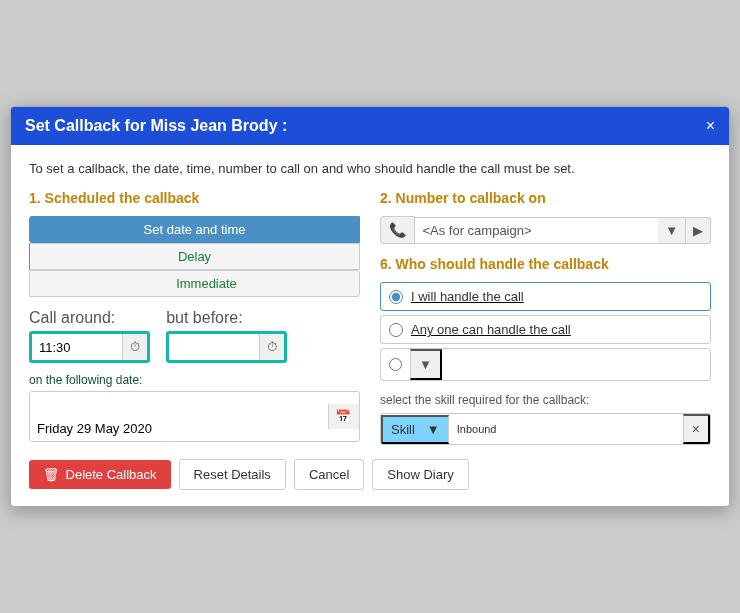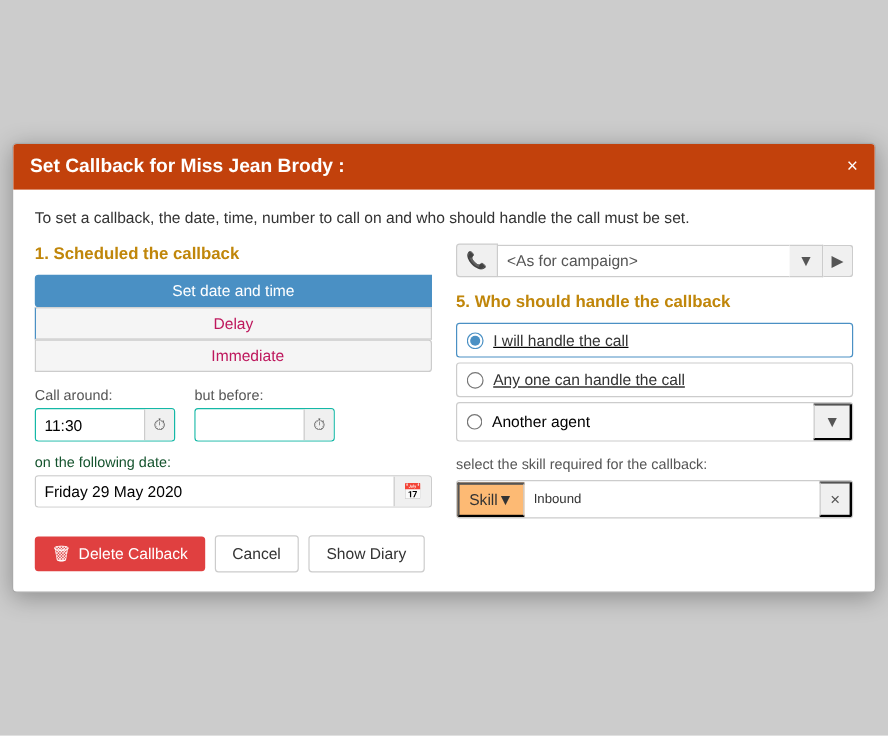--- a/index.html
+++ b/index.html
@@ -1,57 +1,57 @@
 <!DOCTYPE html>
 <html><head>
   <meta charset="utf-8">
   <style>
     * { box-sizing: border-box; margin: 0; padding: 0; font-family: Arial, sans-serif; font-size: 13px; }
     body { background: #ccc; display: flex; justify-content: center; align-items: center; min-height: 613px; width: 740px; }
     .modal { width: 720px; background: #fff; border: 1px solid #aaa; border-radius: 4px; box-shadow: 0 4px 20px rgba(0,0,0,0.3); overflow: hidden; }
-    .modal-header { background: #c2410c; color: #fff; padding: 10px 14px; display: flex; justify-content: space-between; align-items: center; }
+    .modal-header { background: #1d4ed8; color: #fff; padding: 10px 14px; display: flex; justify-content: space-between; align-items: center; }
     .modal-header-title { font-size: 16px; font-weight: bold; }
     .modal-close { color: #fff; font-size: 16px; cursor: pointer; background: none; border: none; line-height: 1; }
     .modal-body { padding: 16px 18px; }
     .intro-text { color: #333; margin-bottom: 14px; font-size: 13px; }
     .two-col { display: flex; gap: 20px; }
     .left-col { flex: 1; }
     .right-col { flex: 1; }
     .section-title { color: #c0860a; font-size: 14px; font-weight: bold; margin-bottom: 10px; }
     .tab-group { display: flex; gap: 0; margin-bottom: 12px; flex-direction: column; }
-    .tab-btn { padding: 5px 12px; border: 1px solid #ccc; cursor: pointer; font-size: 13px; background: #f5f5f5; color: #be185d; }
+    .tab-btn { padding: 5px 12px; border: 1px solid #ccc; cursor: pointer; font-size: 13px; background: #f5f5f5; color: #15803d; }
     .tab-btn.active { background: #4a90c4; color: #fff; border-color: #4a90c4; }
     .tab-btn:first-child { border-radius: 3px 0 0 3px; }
     .tab-btn:last-child { border-radius: 0 3px 3px 0; padding-left: 36px; }
     .tab-btn.active + .tab-btn { border-left-color: #4a90c4; }
     .field-row { display: flex; gap: 16px; margin-bottom: 10px; }
     .field-group { display: flex; flex-direction: column; }
-    .field-label { color: #555; margin-bottom: 4px; font-size: 12px; }
-    .input-with-icon { display: flex; align-items: flex-end; border: 1px solid #14b8a6; border-radius: 3px; overflow: hidden; }
+    .field-label { color: #555; margin-bottom: 4px; font-size: 16px; }
+    .input-with-icon { display: flex; align-items: flex-end; border: 3px solid #14b8a6; border-radius: 3px; overflow: hidden; }
     .input-with-icon input { border: none; outline: none; padding: 5px 7px; font-size: 13px; width: 90px; }
     .input-with-icon .icon-btn { background: #f0f0f0; border-left: 1px solid #ccc; padding: 5px 7px; color: #555; cursor: pointer; }
     .date-input-wrap { display: flex; align-items: center; border: 1px solid #ccc; border-radius: 3px; overflow: hidden; margin-top: 0; }
-    .date-input-wrap input { border: none; outline: none; padding: 5px 7px; font-size: 13px; flex: 1; }
+    .date-input-wrap input { border: none; outline: none; padding: 5px 7px; font-size: 13px; flex: 1; margin-top: 24px; }
     .date-input-wrap .icon-btn { background: #f0f0f0; border-left: 1px solid #ccc; padding: 5px 7px; color: #555; cursor: pointer; }
     .number-section { margin-bottom: 12px; }
     .phone-row { display: flex; align-items: center; gap: 0; }
     .phone-icon-btn { background: #f0f0f0; border: 1px solid #ccc; border-radius: 3px 0 0 3px; padding: 5px 8px; color: #555; cursor: pointer; font-size: 14px; }
     .phone-select { flex: 1; border: 1px solid #ccc; border-left: none; border-right: none; padding: 5px 7px; font-size: 13px; background: #fff; outline: none; color: #555; appearance: none; }
     .phone-arrow-btn { background: #f0f0f0; border: 1px solid #ccc; border-left: none; padding: 5px 7px; cursor: pointer; color: #555; }
     .phone-fwd-btn { background: #f0f0f0; border: 1px solid #ccc; border-left: none; border-radius: 0 3px 3px 0; padding: 5px 7px; cursor: pointer; color: #555; }
     .who-section { margin-top: 0; }
     .radio-option { display: flex; align-items: center; gap: 8px; padding: 6px 8px; border: 1px solid #ccc; border-radius: 3px; margin-bottom: 4px; cursor: pointer; text-decoration: underline; }
     .radio-option input[type=radio] { accent-color: #4a90c4; width: 14px; height: 14px; cursor: pointer; }
     .radio-option label { cursor: pointer; color: #333; }
     .agent-select-row { display: flex; align-items: center; border: 1px solid #ccc; border-radius: 3px; margin-bottom: 4px; overflow: hidden; }
     .agent-select-row .arrow-btn { background: #f0f0f0; border-left: 1px solid #ccc; padding: 6px 8px; cursor: pointer; color: #555; }
     .skill-section { margin-top: 12px; }
     .skill-label { color: #555; margin-bottom: 6px; font-size: 12px; }
     .skill-row { display: flex; align-items: center; gap: 0; border: 1px solid #ccc; border-radius: 3px; overflow: hidden; width: 100%; }
-    .skill-dropdown-btn { background: #fdba74; border-right: 1px solid #ccc; padding: 5px 8px; cursor: pointer; font-size: 13px; color: #333; display: flex; align-items: center; gap: 0; }
+    .skill-dropdown-btn { background: #7dd3fc; border-right: 1px solid #ccc; padding: 5px 8px; cursor: pointer; font-size: 13px; color: #333; display: flex; align-items: center; gap: 12px; }
     .skill-value { flex: 1; padding: 5px 8px; color: #333; font-size: 11px; }
     .skill-clear-btn { background: #f0f0f0; border-left: 1px solid #ccc; padding: 5px 8px; cursor: pointer; color: #555; font-size: 14px; }
     .summary-section { margin-top: 16px; padding: 12px; background: #f9f9f9; border: 1px solid #e0e0e0; border-radius: 3px; color: #555; font-size: 13px; min-height: 50px; }
     .footer { display: flex; gap: 8px; margin-top: 14px; align-items: center; }
     .btn-set-callback { background: #4a90c4; color: #fff; border: none; border-radius: 3px; padding: 7px 14px; font-size: 13px; cursor: pointer; font-weight: bold; }
     .btn-delete { background: #e04040; color: #fff; border: none; border-radius: 3px; padding: 7px 14px; font-size: 13px; cursor: pointer; display: flex; align-items: center; gap: 6px; }
     .btn-default { background: #fff; color: #333; border: 1px solid #ccc; border-radius: 3px; padding: 7px 14px; font-size: 13px; cursor: pointer; }
     .on-date-label { color: #14532d; margin-bottom: 4px; font-size: 12px; margin-top: 8px; }
     .radio-option.selected { border-color: #4a90c4; }
   </style>
@@ -94,42 +94,42 @@
           <div class="on-date-label">on the following date:</div>
           <div class="date-input-wrap">
             <input type="text" value="Friday 29 May 2020" style="width: 220px;">
             <span class="icon-btn">📅</span>
           </div>
         </div>
       </div>
 
       <div class="right-col">
         <div class="number-section">
+          <div class="section-title">2. Number to callback on</div>
           <div class="phone-row">
             <button class="phone-icon-btn">📞</button>
             <select class="phone-select">
               <option>&lt;As for campaign&gt;</option>
             </select>
             <button class="phone-arrow-btn">▼</button>
             <button class="phone-fwd-btn">▶</button>
           </div>
         </div>
         <div class="who-section">
-          <div class="section-title">5. Who should handle the callback</div>
+          <div class="section-title">6. Who should handle the callback</div>
           <div class="radio-option selected">
             <input type="radio" name="handler" id="r1" checked="" style="">
             <label for="r1">I will handle the call</label>
           </div>
           <div class="radio-option">
             <input type="radio" name="handler" id="r2" style="">
             <label for="r2">Any one can handle the call</label>
           </div>
           <div class="agent-select-row">
             <input type="radio" name="handler" id="r3" style="margin-left: 8px; margin-right: 8px;">
-            <label for="r3" style="flex:1;padding:6px 0;cursor:pointer;">Another agent</label>
             <button class="arrow-btn">▼</button>
           </div>
         </div>
         <div class="skill-section">
           <div class="skill-label">select the skill required for the callback:</div>
           <div class="skill-row">
             <button class="skill-dropdown-btn">
               <span>Skill</span>
               <span>▼</span>
             </button>
@@ -137,17 +137,18 @@
             <button class="skill-clear-btn">×</button>
           </div>
         </div>
       </div>
     </div>
     <div class="footer">
       <button class="btn-delete">
         <span>🗑</span>
         <span>Delete Callback</span>
       </button>
+      <button class="btn-default">Reset Details</button>
       <button class="btn-default">Cancel</button>
       <button class="btn-default">Show Diary</button>
     </div>
   </div>
 </div>
 
 </body></html>

